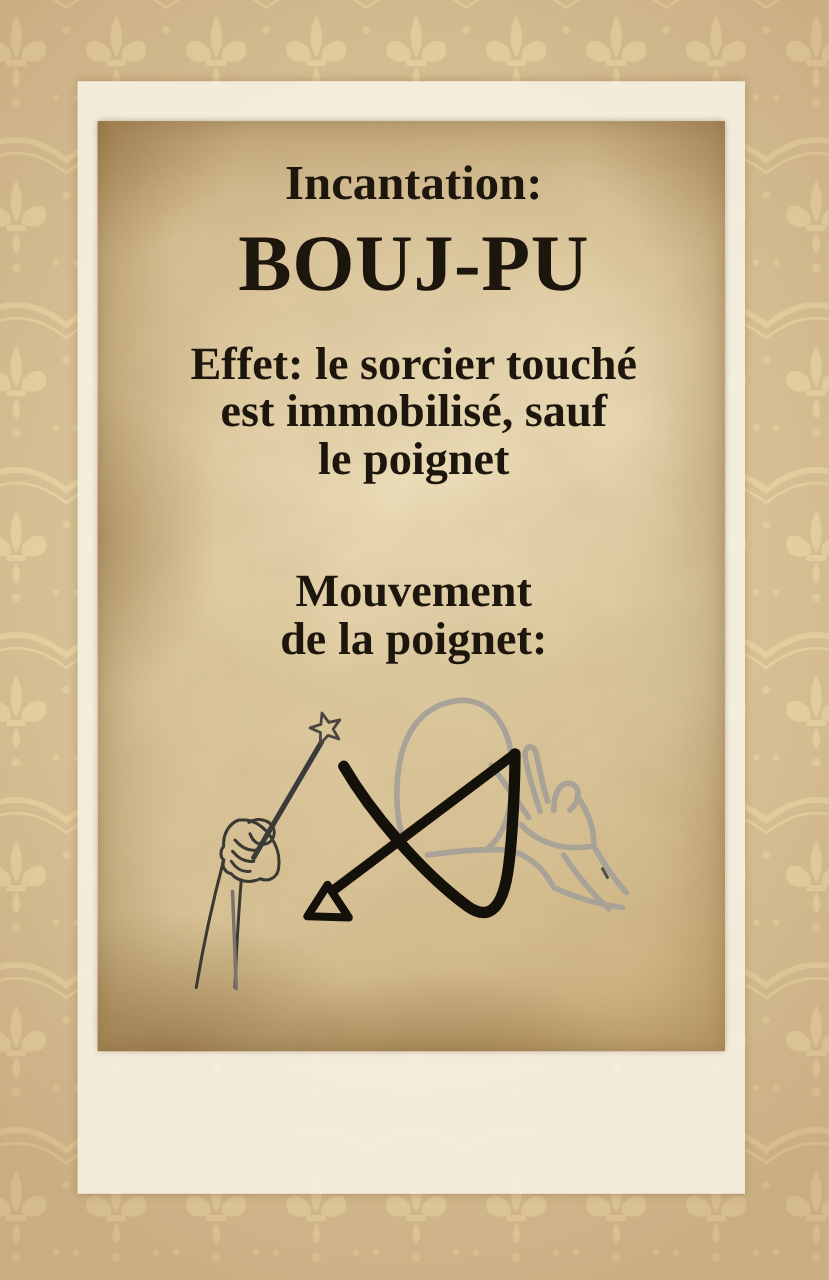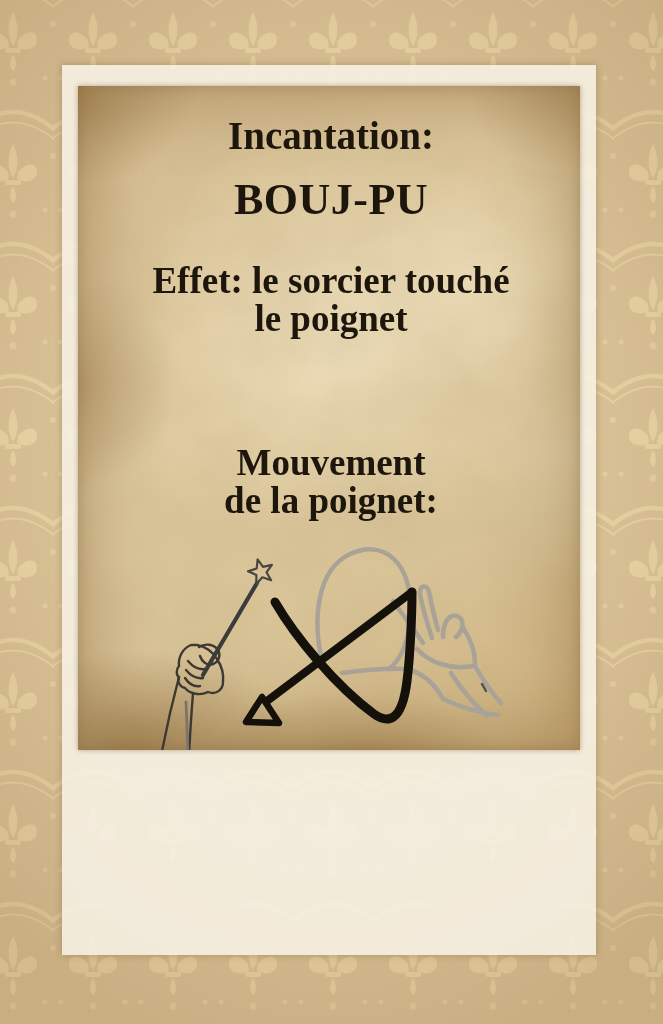--- a/index.html
+++ b/index.html
@@ -12,21 +12,21 @@
     position:absolute;left:0;top:0;right:0;bottom:0;
     background:radial-gradient(ellipse 75% 60% at 50% 45%, rgba(255,255,255,0) 55%, rgba(140,103,54,0.20) 100%);
     pointer-events:none;
   }
   .card-frame{
     position:absolute;left:62px;top:65px;width:534px;height:890px;
     background:rgba(247,241,229,0.88);
     box-shadow:0 0 7px rgba(105,75,35,0.35);
   }
   .parchment{
-    position:absolute;left:16px;top:21px;width:502px;height:664px;overflow:hidden;
+    position:absolute;left:16px;top:32px;width:502px;height:744px;overflow:hidden;
     background:
       radial-gradient(ellipse 60% 42% at 52% 36%, rgba(250,240,210,0.62), rgba(250,240,210,0) 72%),
       radial-gradient(ellipse 42% 26% at 82% 30%, rgba(250,240,208,0.45), rgba(250,240,208,0) 70%),
       radial-gradient(ellipse 30% 28% at 100% 55%, rgba(242,230,198,0.5), rgba(242,230,198,0) 70%),
       radial-gradient(ellipse 48% 20% at 10% 100%, rgba(114,75,28,0.5), rgba(114,75,28,0) 75%),
       radial-gradient(ellipse 40% 16% at 55% 103%, rgba(120,82,34,0.42), rgba(120,82,34,0) 75%),
       radial-gradient(ellipse 32% 20% at 0% 0%, rgba(118,80,32,0.45), rgba(118,80,32,0) 75%),
       radial-gradient(ellipse 30% 16% at 100% 1%, rgba(125,88,40,0.38), rgba(125,88,40,0) 75%),
       radial-gradient(ellipse 26% 22% at 0% 45%, rgba(128,92,45,0.30), rgba(128,92,45,0) 75%),
       linear-gradient(155deg, #d9c094, #e4d0a6 45%, #dcc79b 72%, #d2b480);
@@ -34,21 +34,21 @@
       inset 0 0 70px 12px rgba(125,88,40,0.45),
       inset 0 0 14px rgba(110,75,30,0.35),
       0 0 5px rgba(80,55,20,0.40);
   }
   .grain{position:absolute;left:0;top:0;pointer-events:none;}
   .txt{
     position:absolute;left:4px;width:498px;text-align:center;
     font-weight:bold;color:#1d160d;
   }
   .incantation-label{top:29px;font-size:39px;line-height:42px;}
-  .spell-name{top:81px;font-size:44px;line-height:66px;letter-spacing:0.5px;}
+  .spell-name{top:81px;font-size:64px;line-height:66px;letter-spacing:0.5px;}
   .effect-text{top:176px;font-size:37px;line-height:38px;}
   .movement-label{top:358px;font-size:37px;line-height:38px;font-family:Liberation Serif, serif;}
   .duration-text{top:737px;font-size:37px;line-height:38px;}
   .illustration{position:absolute;left:52px;top:440px;}
 </style>
 </head>
 <body>
 
 <div class="stage">
 
@@ -97,20 +97,21 @@
         <rect width="502" height="860" filter="url(#blotch)" opacity="0.30"></rect>
         <rect width="502" height="860" filter="url(#fine)" opacity="0.14"></rect>
       </svg>
 
       <div class="txt incantation-label">Incantation:</div>
 
       <div class="txt spell-name">BOUJ-PU</div>
 
       <div class="txt effect-text">
         <div>Effet: le sorcier touché</div>
+        <div>est immobilisé, sauf</div>
         <div>le poignet</div>
       </div>
 
       <div class="txt movement-label">
         <div>Mouvement</div>
         <div>de la poignet:</div>
       </div>
 
       <svg class="illustration" viewBox="0 0 420 270" width="420" height="270">
 

